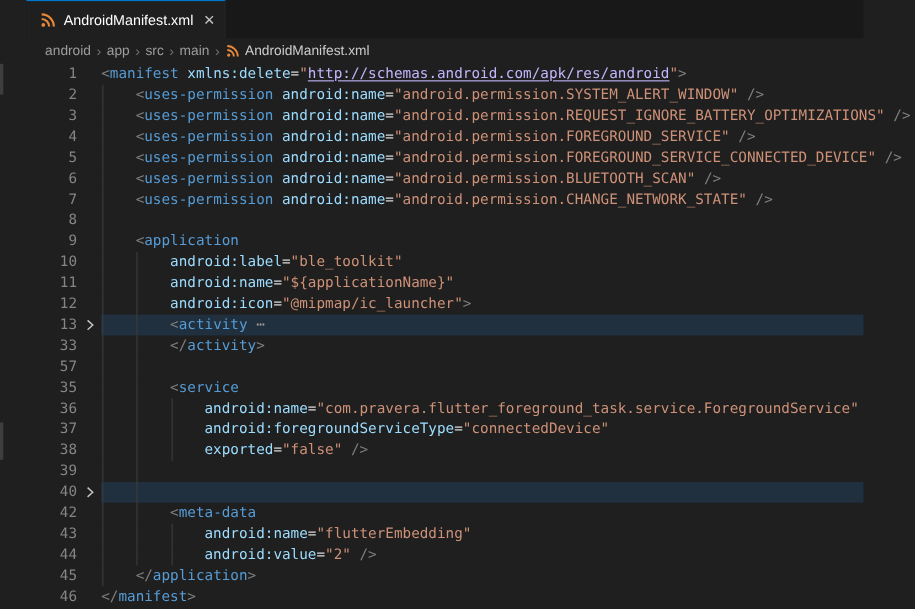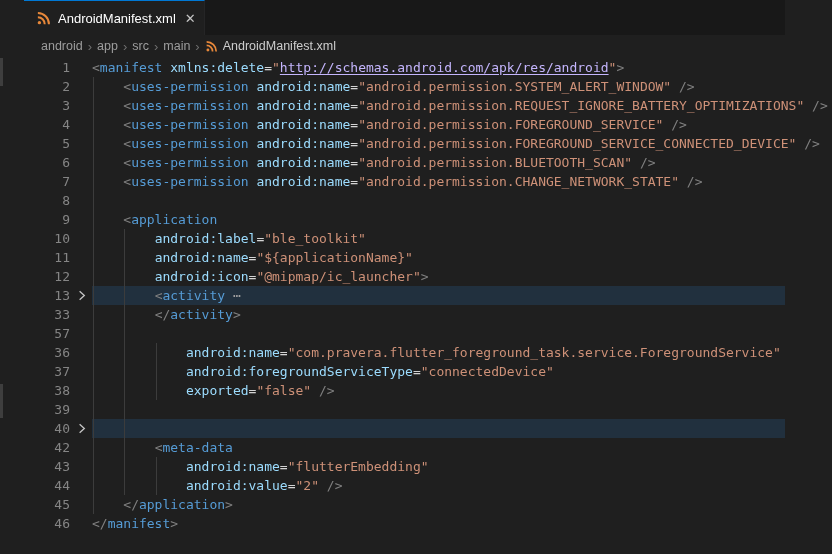--- a/index.html
+++ b/index.html
@@ -191,20 +191,26 @@
         <div class="content"><span class="guide" style="left: calc(0ch + 1px);"></span><span class="guide" style="left: calc(4ch + 1px);"></span><span class="code-text"><span class="tk-pln">        </span><span class="tk-pun">&lt;/</span><span class="tk-tag">activity</span><span class="tk-pun">&gt;</span></span></div>
       </div>
       <div class="row">
         <div class="gutter">
           <span class="lnum">57</span>
         </div>
         <div class="content"><span class="guide" style="left: calc(0ch + 1px);"></span><span class="guide" style="left: calc(4ch + 1px);"></span><span class="code-text"></span></div>
       </div>
       <div class="row">
         <div class="gutter">
+          <span class="lnum">35</span>
+        </div>
+        <div class="content"><span class="guide" style="left: calc(0ch + 1px);"></span><span class="guide" style="left: calc(4ch + 1px);"></span><span class="code-text"><span class="tk-pln">        </span><span class="tk-pun">&lt;</span><span class="tk-tag">service</span></span></div>
+      </div>
+      <div class="row">
+        <div class="gutter">
           <span class="lnum">36</span>
         </div>
         <div class="content"><span class="guide" style="left: calc(0ch + 1px);"></span><span class="guide" style="left: calc(4ch + 1px);"></span><span class="guide" style="left: calc(8ch + 1px);"></span><span class="code-text"><span class="tk-pln">            </span><span class="tk-attr">android:name</span><span class="tk-eq">=</span><span class="tk-str">"com.pravera.flutter_foreground_task.service.ForegroundService"</span></span></div>
       </div>
       <div class="row">
         <div class="gutter">
           <span class="lnum">37</span>
         </div>
         <div class="content"><span class="guide" style="left: calc(0ch + 1px);"></span><span class="guide" style="left: calc(4ch + 1px);"></span><span class="guide" style="left: calc(8ch + 1px);"></span><span class="code-text"><span class="tk-pln">            </span><span class="tk-attr">android:foregroundServiceType</span><span class="tk-eq">=</span><span class="tk-str">"connectedDevice"</span></span></div>
       </div>

